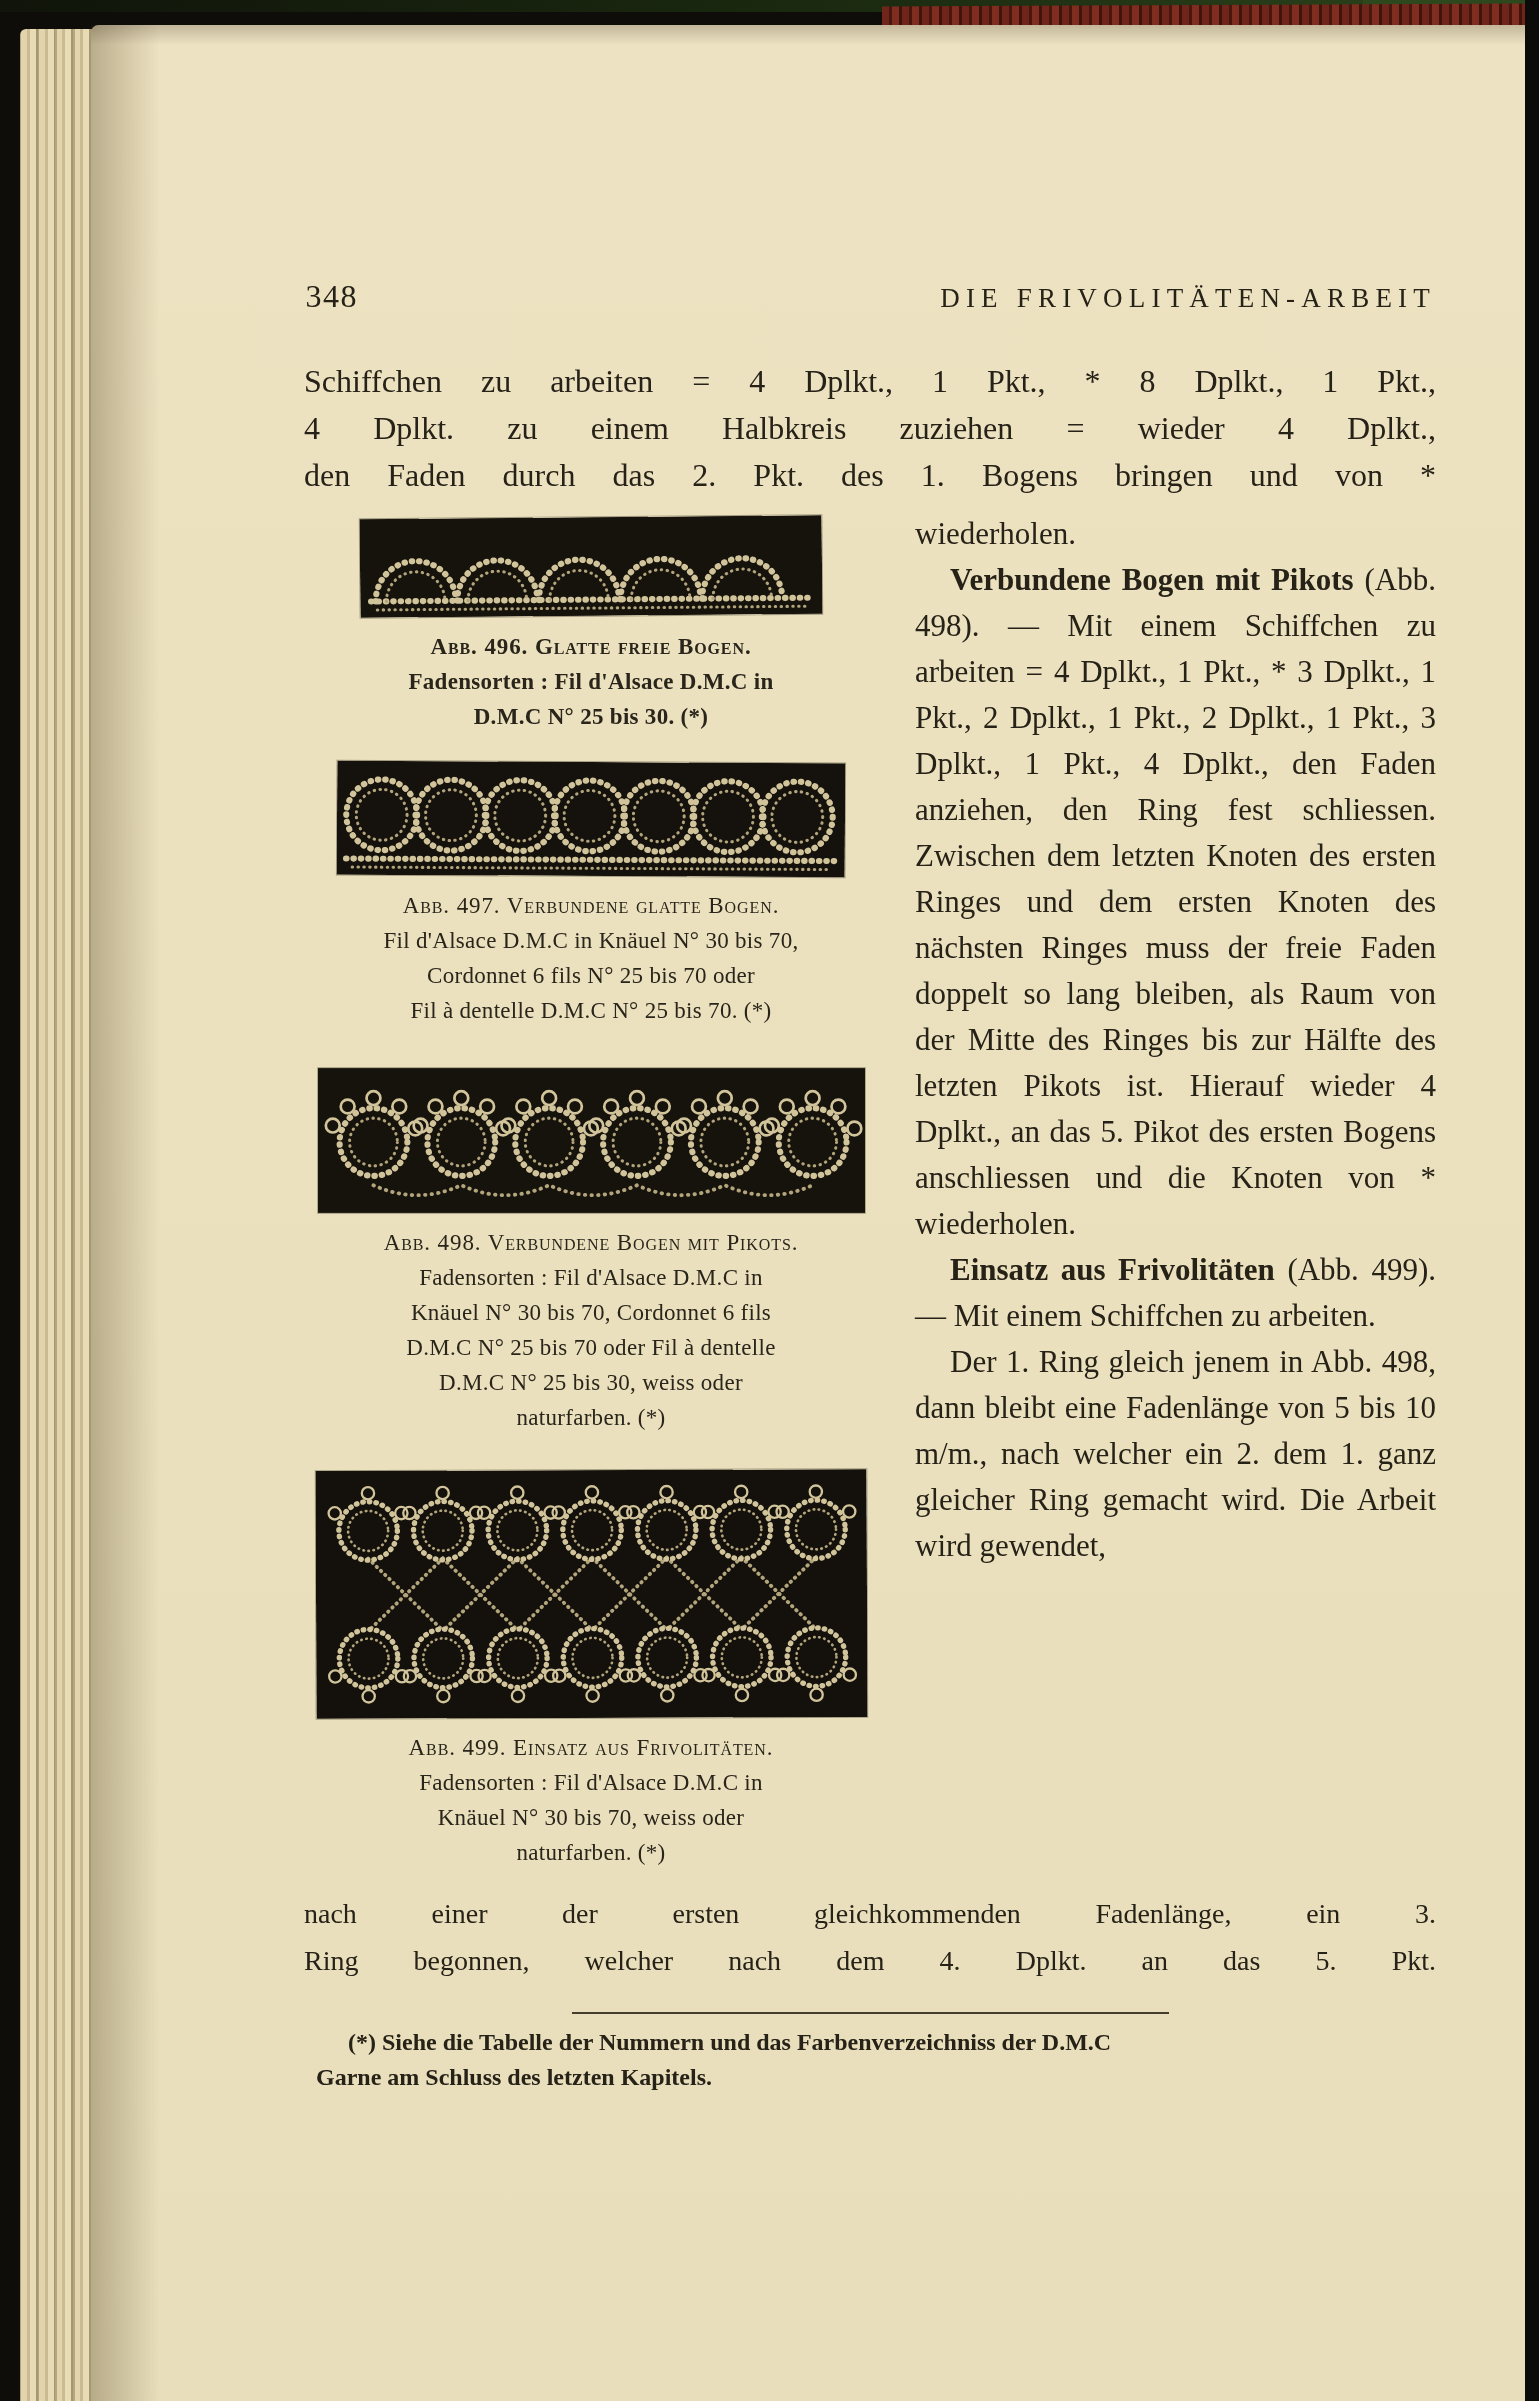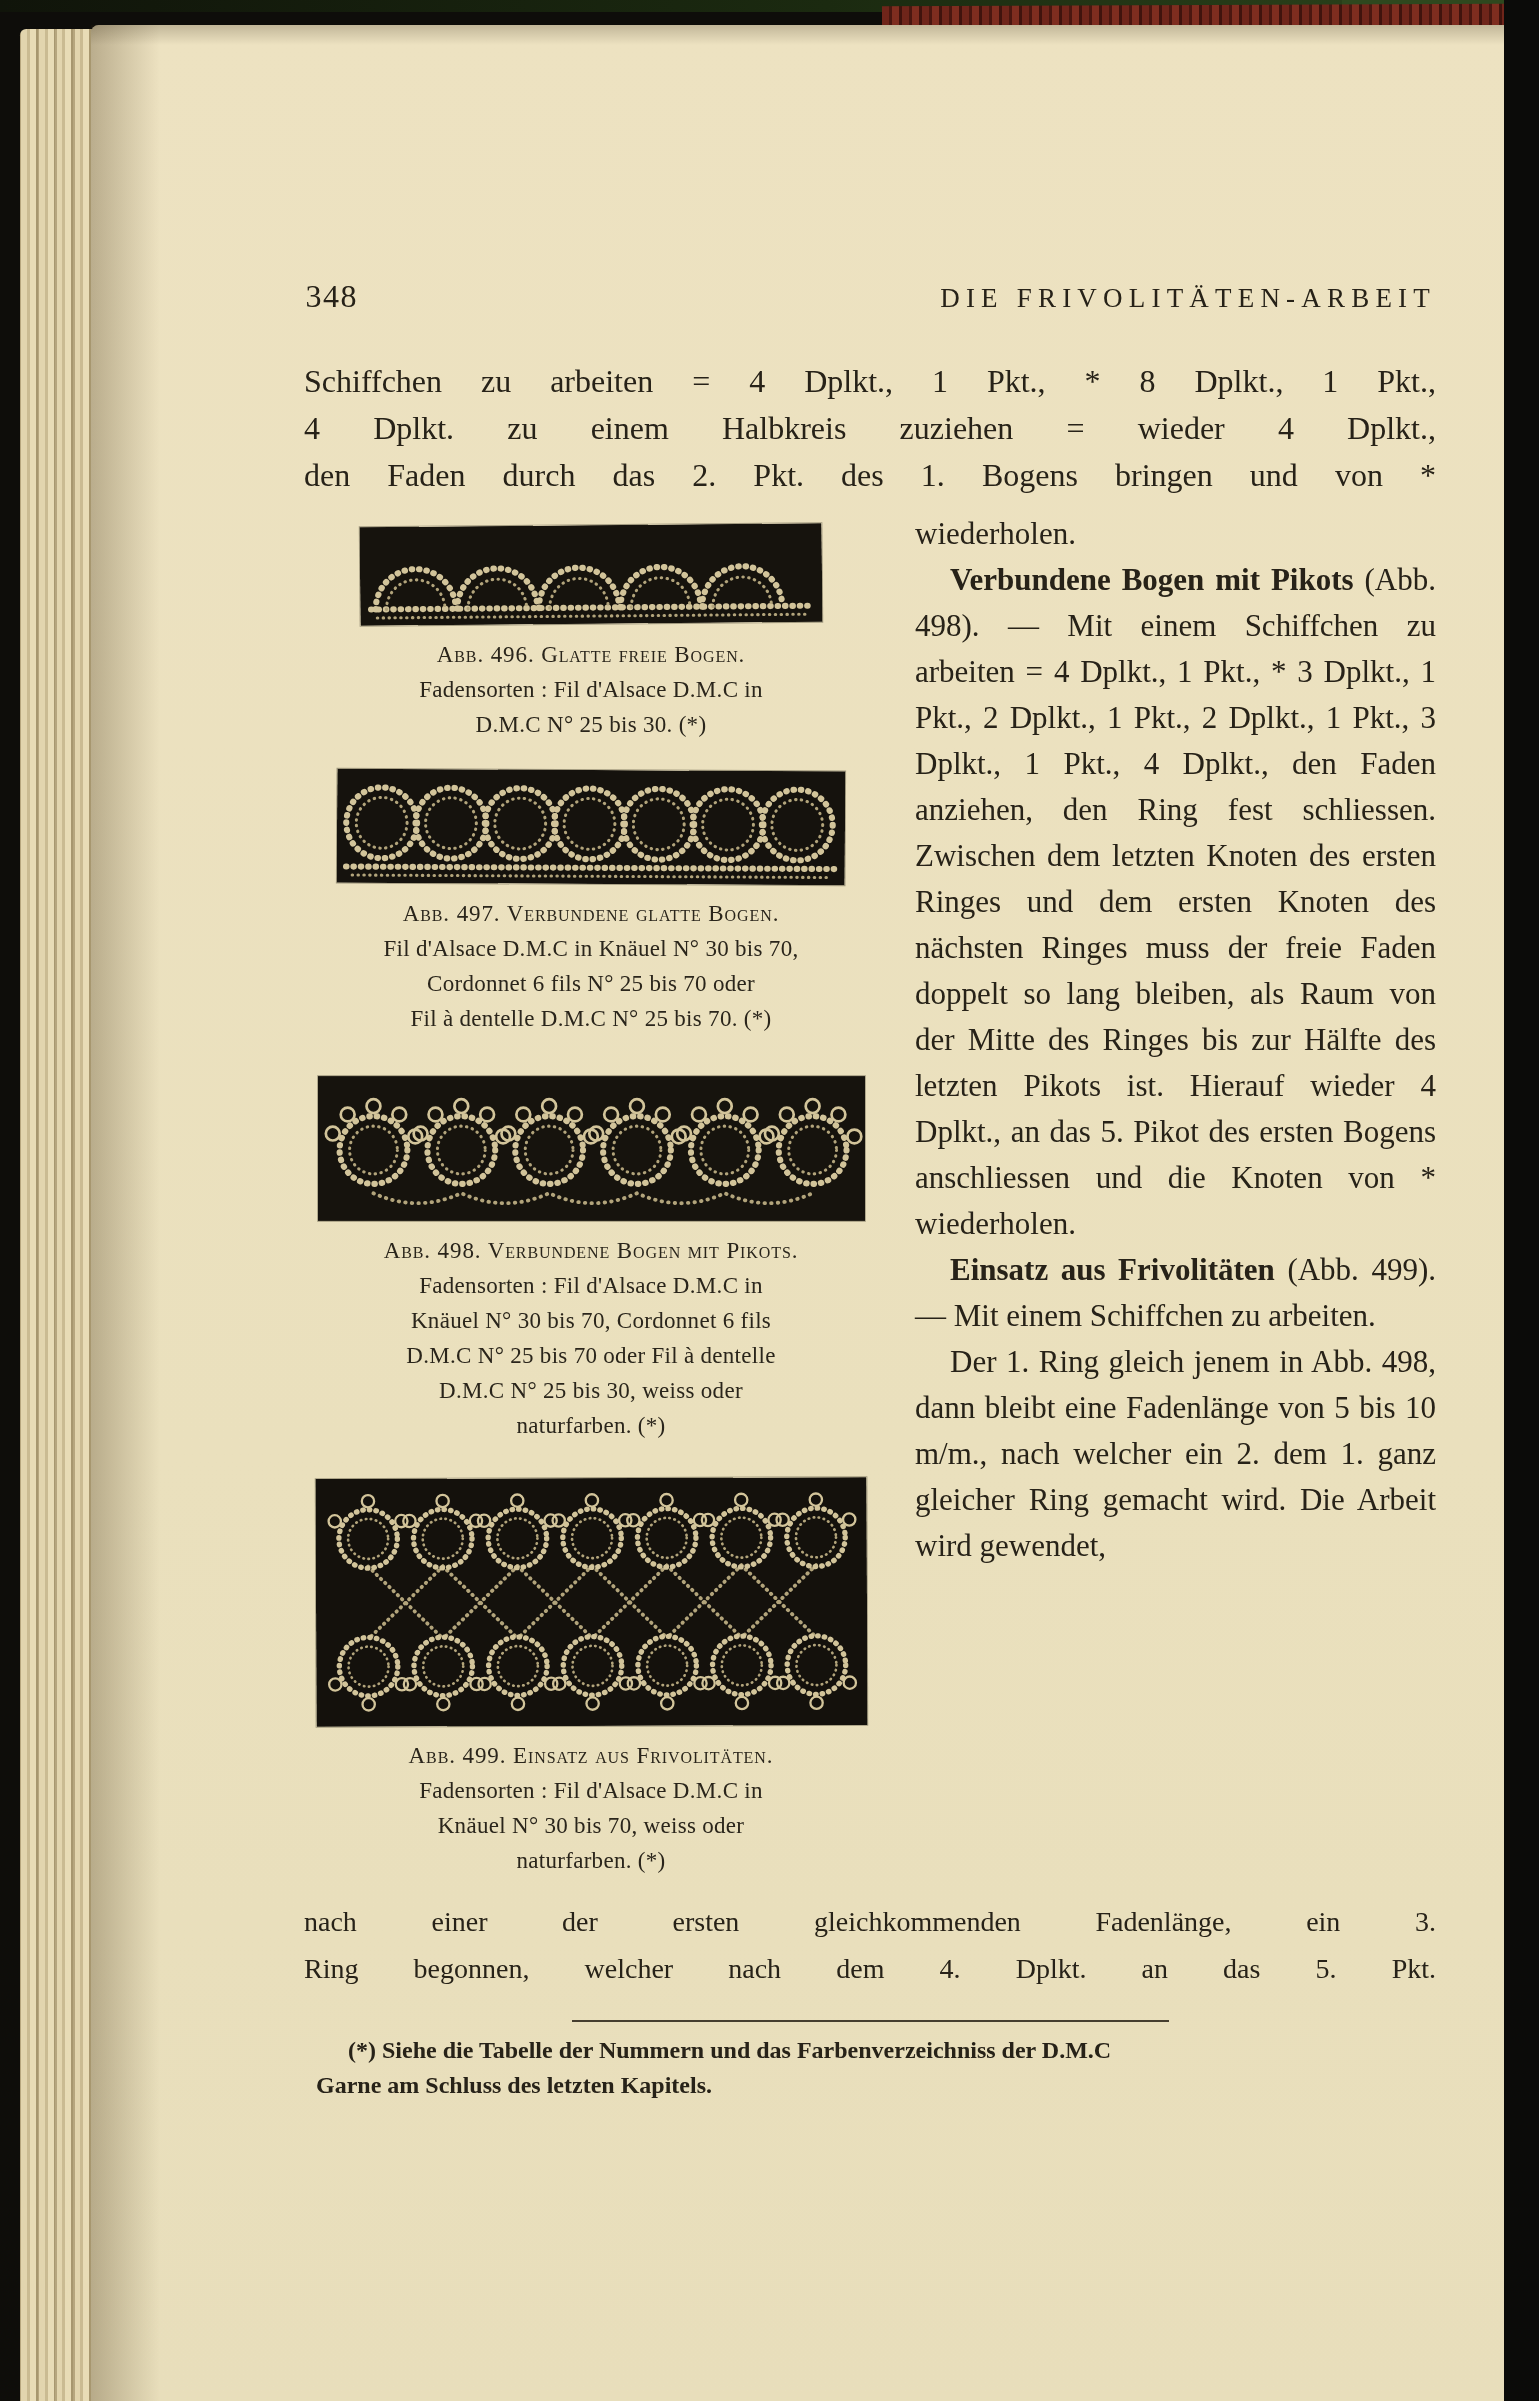--- a/index.html
+++ b/index.html
@@ -1,18 +1,18 @@
 <!DOCTYPE html>
 <html lang="de" style="font-size:12.3px"><head>
 <meta charset="utf-8">
 <style>
   html,body { margin:0; padding:0; background:#0b0b09; }
   .scene {
     position:relative; width:1504px; height:2401px; overflow:hidden;
-    background:#0e0d0a; font-family:"Liberation Serif", serif;
+    background:#0e0d0a; font-family:"Liberation Serif", serif;padding-left:21px;
   }
   .top-green {
     position:absolute; top:0; left:0; width:100%; height:12.3px;
     background:linear-gradient(90deg,#10140a,#1b2a10 55%,#2c451c);
   }
   .corner-green {
     position:absolute; top:0; right:0; width:162px; height:26px;
     background:#2e481e;
   }
   .headband {
@@ -51,21 +51,21 @@
 
   .cols { display:flex; gap:37px; margin-top:12.3px; }
   .col-left { width:574px; flex:0 0 574px; }
   .col-right { flex:1; font-size:31px; line-height:46px; text-align:justify; hyphens:auto; }
   .col-right p { margin:0; }
   .col-right .indent { text-indent:35px; }
   .col-right b { font-weight:bold; }
 
   .fig { margin:0; text-align:center; }
   .fig svg { display:block; margin:0 auto; box-shadow:0 0 0 0.8px rgba(30,25,12,0.35); }
-  .fig-496 { margin-top:14px; } .fig-496 svg { transform:rotate(-0.5deg); }
+  .fig-496 { margin-top:6px;font-weight:bold; } .fig-496 svg { transform:rotate(-0.5deg); }
   .fig-497 { margin-top:28px; } .fig-497 svg { transform:rotate(0.3deg); }
   .fig-498 { margin-top:40px; }
   .fig-499 { margin-top:35px; } .fig-499 svg { transform:rotate(-0.2deg); }
   .caption { margin-top:12.3px; font-size:23px; line-height:35px; letter-spacing:0.3px; color:#2a251b; }
   .cap-title { font-variant:small-caps; letter-spacing:0.9px; }
 
   .bottom-par { margin-top:20px; font-size:28px; line-height:47px; }
 
   .footnote-rule { margin-top:28px; width:597px; border:0; border-top:2.3px solid #453e2f; }
   .footnote { margin-top:10.8px; font-size:24px; line-height:35px; font-weight:700;margin-left:12px; }

